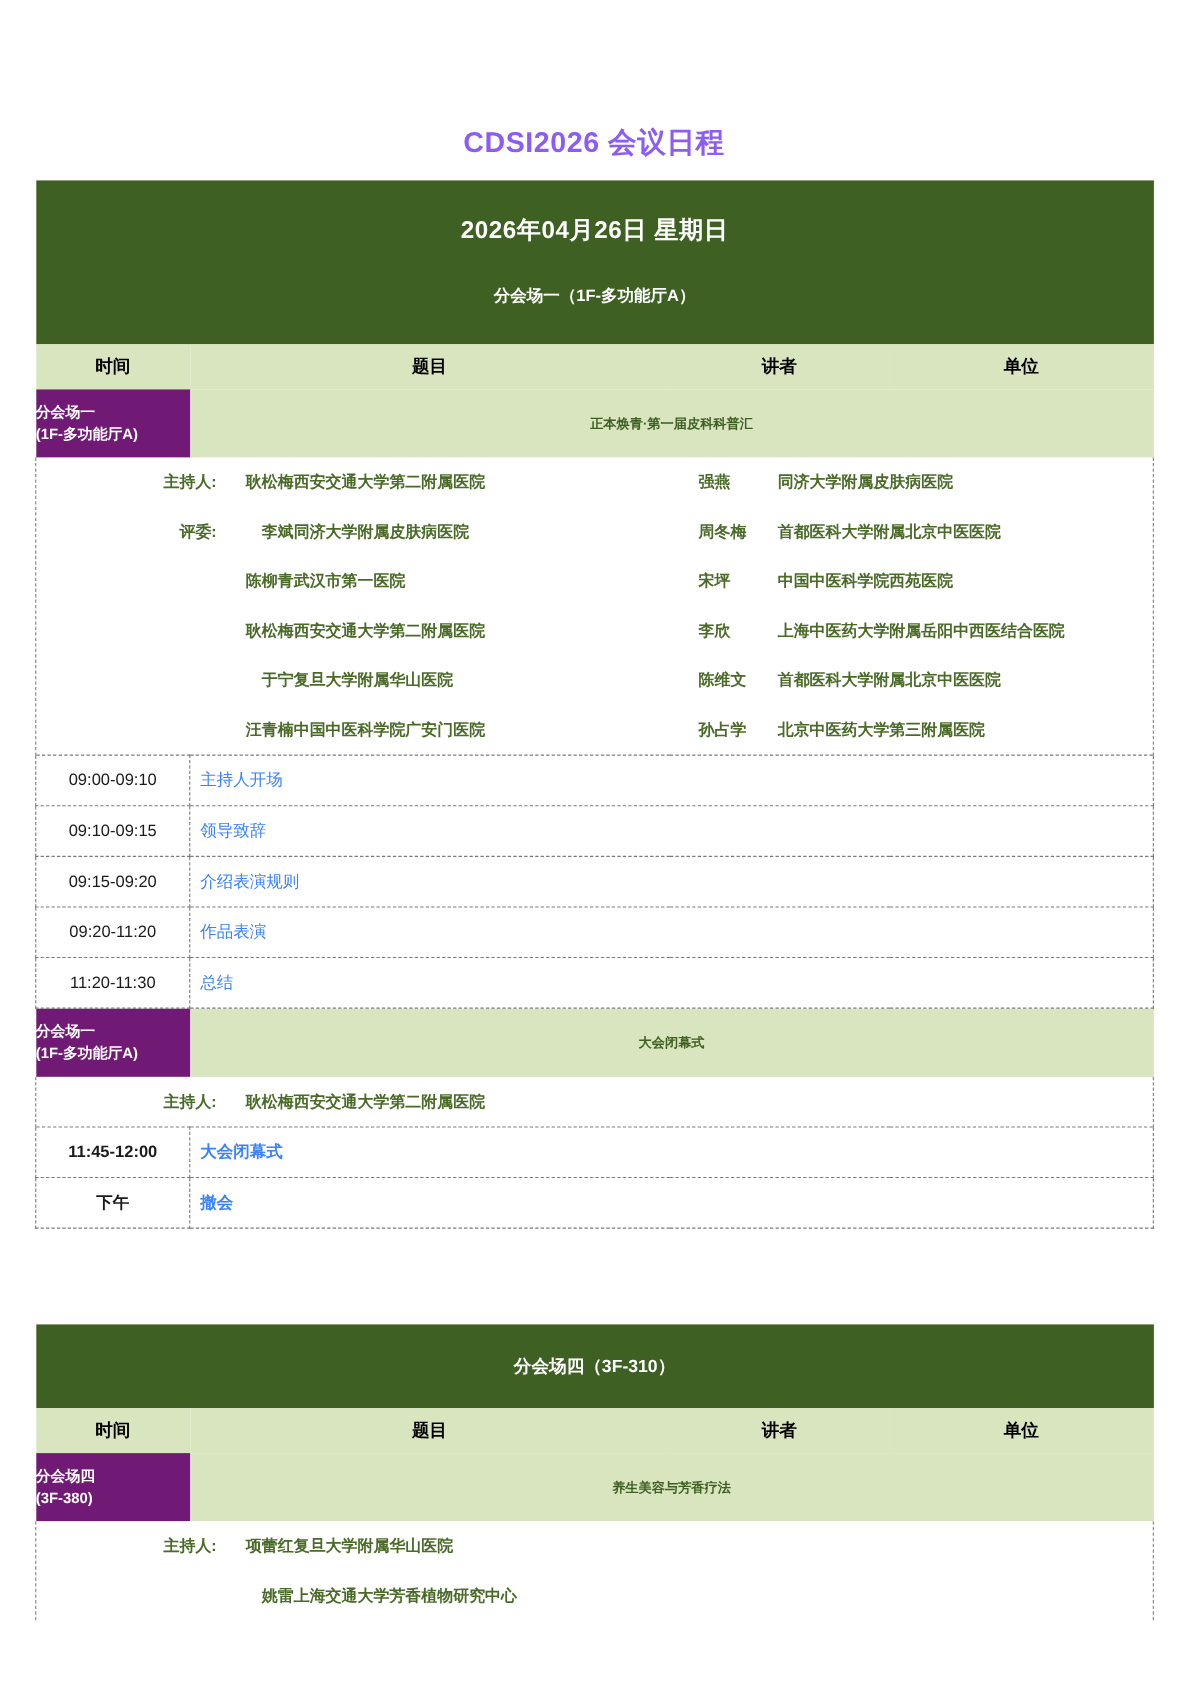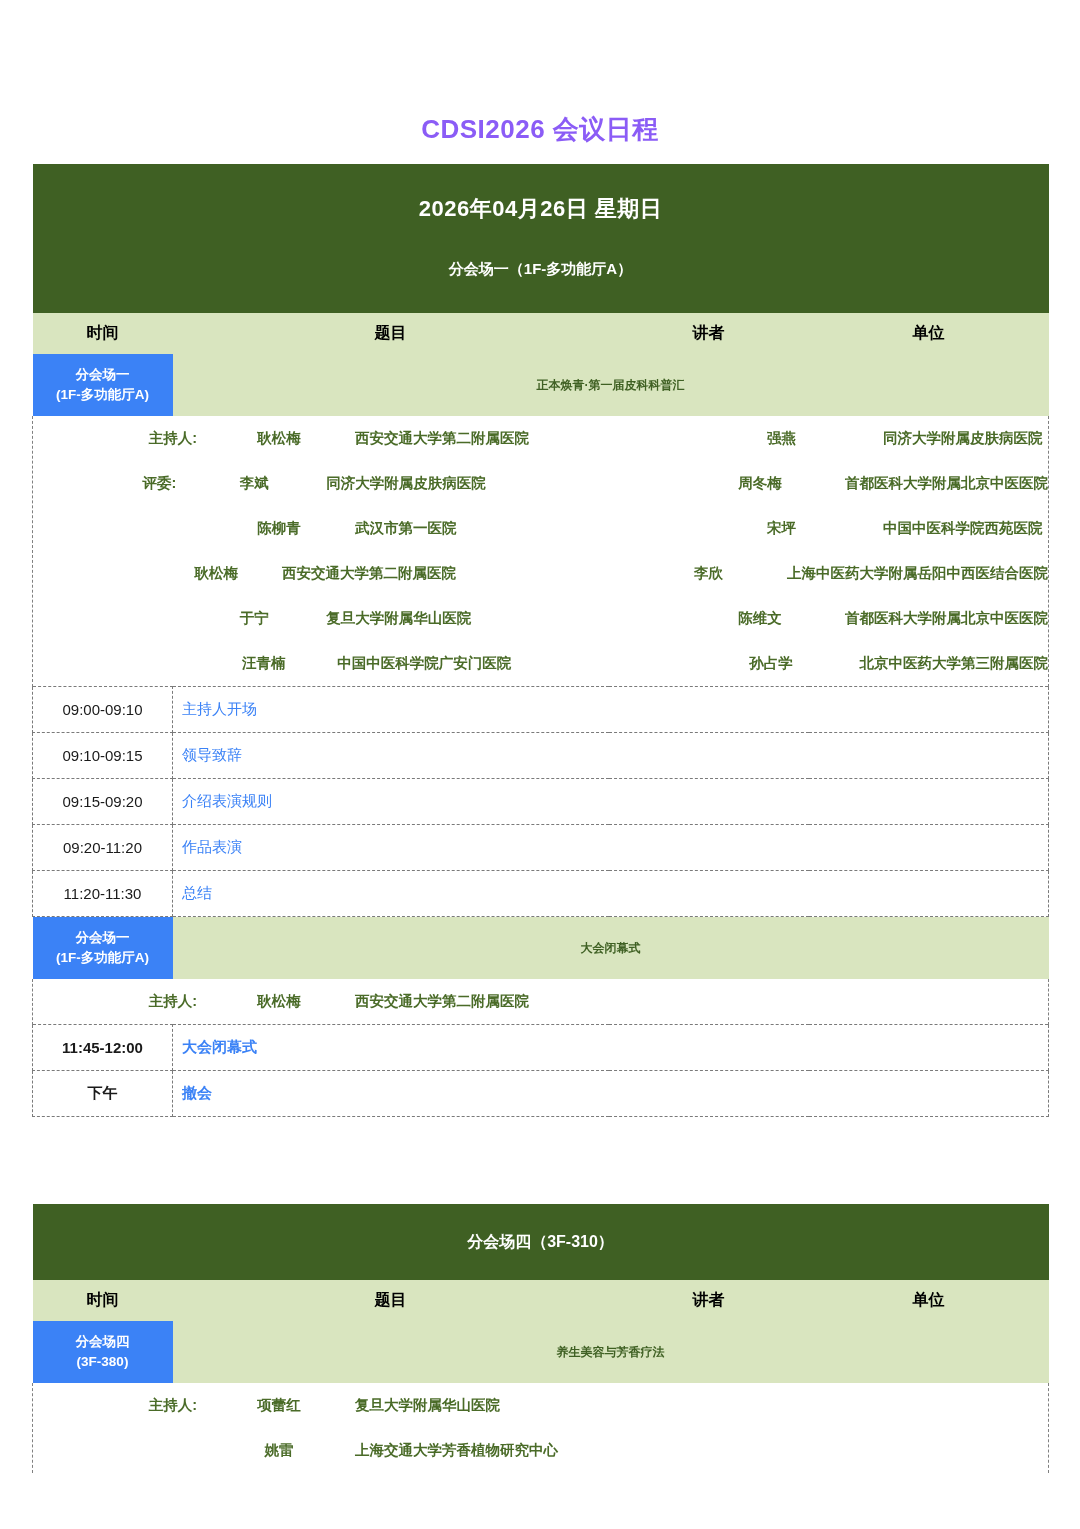--- a/index.html
+++ b/index.html
@@ -86,25 +86,25 @@
     font-size: 16px;
     font-weight: bold;
     text-align: center;
     height: 41px;
     color: #000;
   }
   .colhead td.ch-time  { text-align: center; }
 
   
   .sess-left {
-    background: #3b82f6;
+    background: #701a75;
     color: #ffffff;
     font-size: 13.5px;
     font-weight: bold;
-    text-align: center;
+    text-align: left;
     line-height: 1.45;
     padding: 14px 2px;
   }
   .sess-title {
     background: #D9E5BF;
     color: #3F6023;
     font-size: 12px;
     font-weight: bold;
     text-align: center;
     height: 62px;
@@ -118,31 +118,30 @@
   }
   .people-block.first td { border-top: none; }
   .people-row {
     display: flex;
     align-items: center;
     height: 45px;
     color: #4A6B28;
     font-size: 14.5px;
     font-weight: bold;
     white-space: nowrap;
-    gap: 44px;
   }
   .p-label {
     width: 170px;
     text-align: right;
     padding-right: 6px;
     box-sizing: border-box;
   }
   .p-name {
     width: 64px;
-    text-align: center;
+    text-align: right;
     box-sizing: border-box;
     font-family: Liberation Mono, monospace;
   }
   .p-org {
     flex: 0 0 340px;
     text-align: left;
     box-sizing: border-box;
   }
   .p-name2 {
     width: 100px;

